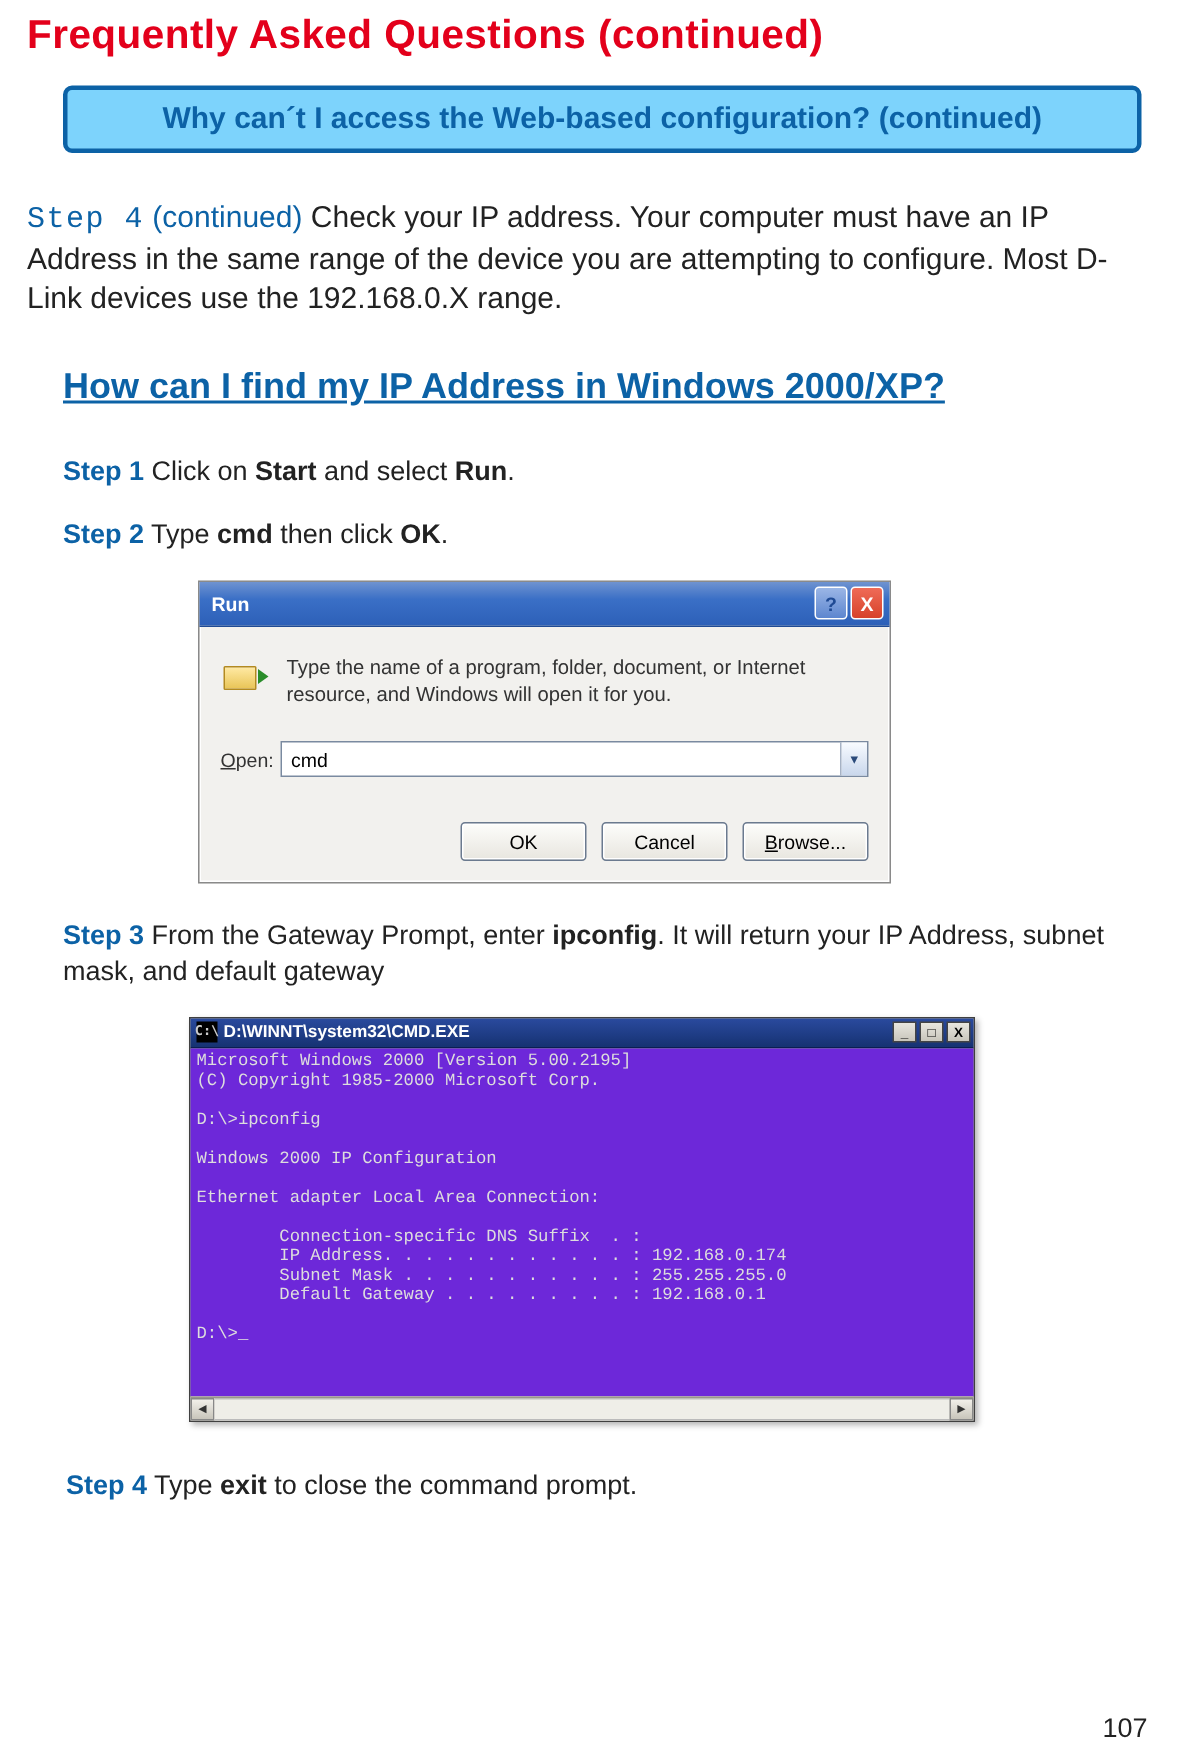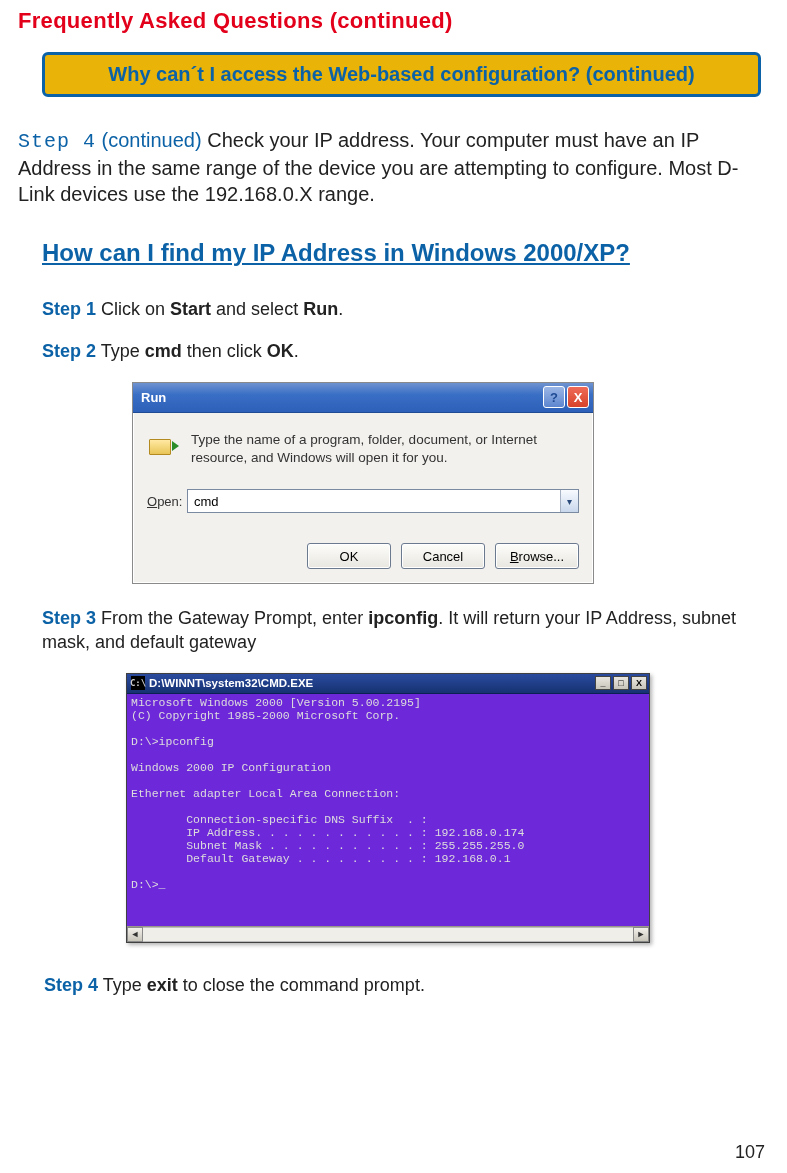--- a/index.html
+++ b/index.html
@@ -7,29 +7,29 @@
       font-family: Arial, Helvetica, sans-serif;
       width: 787px;
       height: 1173px;
       background: #fff;
       color: #222;
       position: relative;
       padding: 8px 18px 0 18px;
     }
     .faq-title {
       color: #e3001b;
-      font-size: 22px;
+      font-size: 27px;
       font-weight: bold;
       margin-bottom: 18px;
       letter-spacing: 0.3px;
     }
     .question-box {
       border: 3px solid #0c62a6;
       border-radius: 6px;
-      background: #eab308;
+      background: #7dd3fc;
       padding: 8px 12px;
       text-align: center;
       color: #0c62a6;
       font-size: 20px;
       font-weight: bold;
       margin: 0 8px 30px 24px;
     }
     .step4-para {
       font-size: 20px;
       line-height: 1.3;

